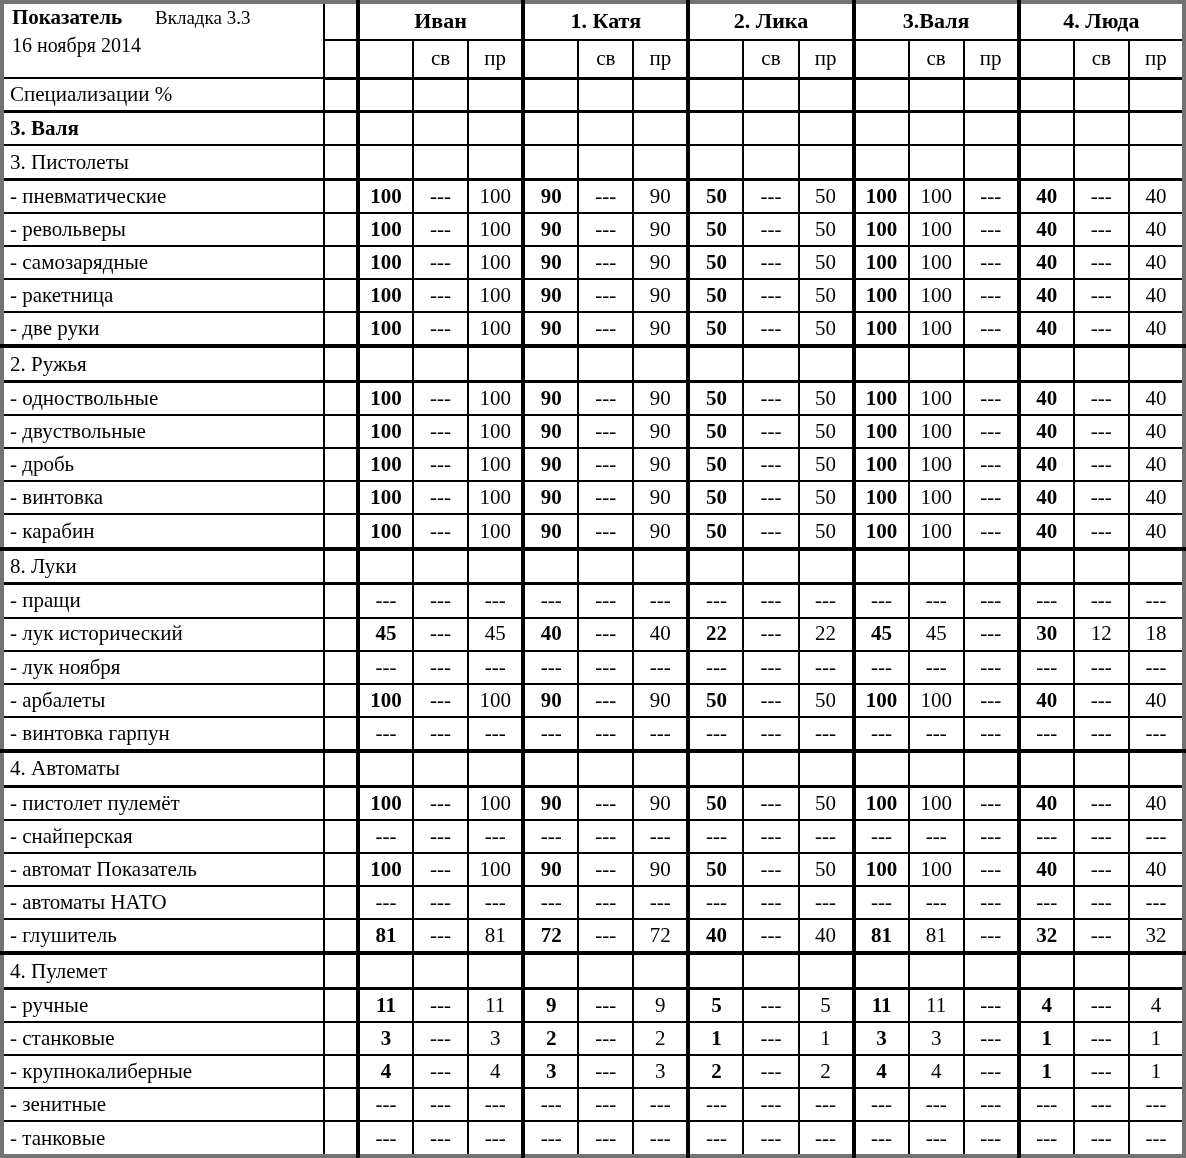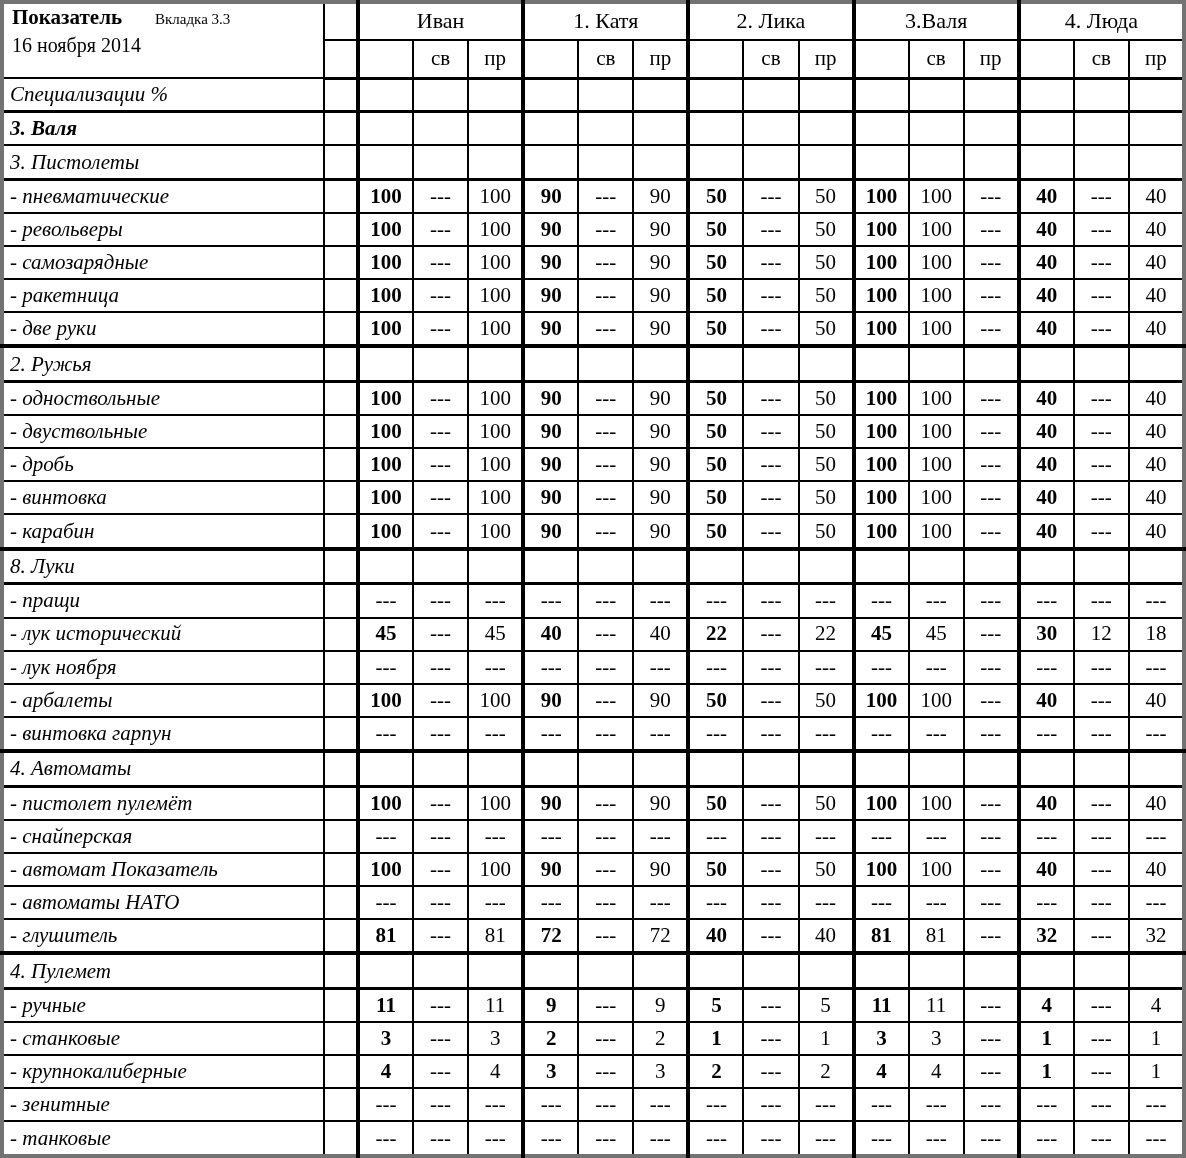--- a/index.html
+++ b/index.html
@@ -7,29 +7,29 @@
   table{border-collapse:collapse;table-layout:fixed;width:1186px;height:1158px;border:4px solid #737373;}
   td{border:2px solid #000;padding:0;overflow:hidden;white-space:nowrap;vertical-align:middle;font-size:21px;line-height:1.1;}
   col.c-label{width:322px;}
   col.c-spacer{width:34px;}
   thead tr.names{height:38px;}
   thead tr.subs{height:38px;}
   thead tr.subs td{border-bottom-width:3px;text-align:center;}
   .corner{text-align:left;padding:2px 8px;vertical-align:top;}
   .corner .line1{display:flex;align-items:baseline;}
   .corner .ttl{font-weight:bold;font-size:21px;margin-right:33px;}
-  .corner .tab{font-size:15px;}
+  .corner .tab{font-size:19px;}
   .corner .date{font-size:20px;margin-top:5px;}
-  .name{font-weight:normal;text-align:center;font-size:22px;}
+  .name{font-weight:bold;text-align:center;font-size:22px;}
   .val{text-align:center;}
   .sub0{border-left-width:4px;}
   .sub1{border-left-width:2px;}
   .sub2{border-left-width:1px;}
   .b{font-weight:bold;}
-  .label{text-align:left;padding:0 6px;font-size:21px;font-style:italic;}
+  .label{text-align:left;padding:0 6px;font-size:21px;}
   tr.r-section td{border-top-width:4px;border-bottom-width:3px;}
   tr.r-subsection td{border-bottom-width:3px;}
   tr.r-strong td{border-top-width:3px;}
 </style>
 </head>
 <body>
 
 <table>
   <colgroup>
     <col class="c-label">

